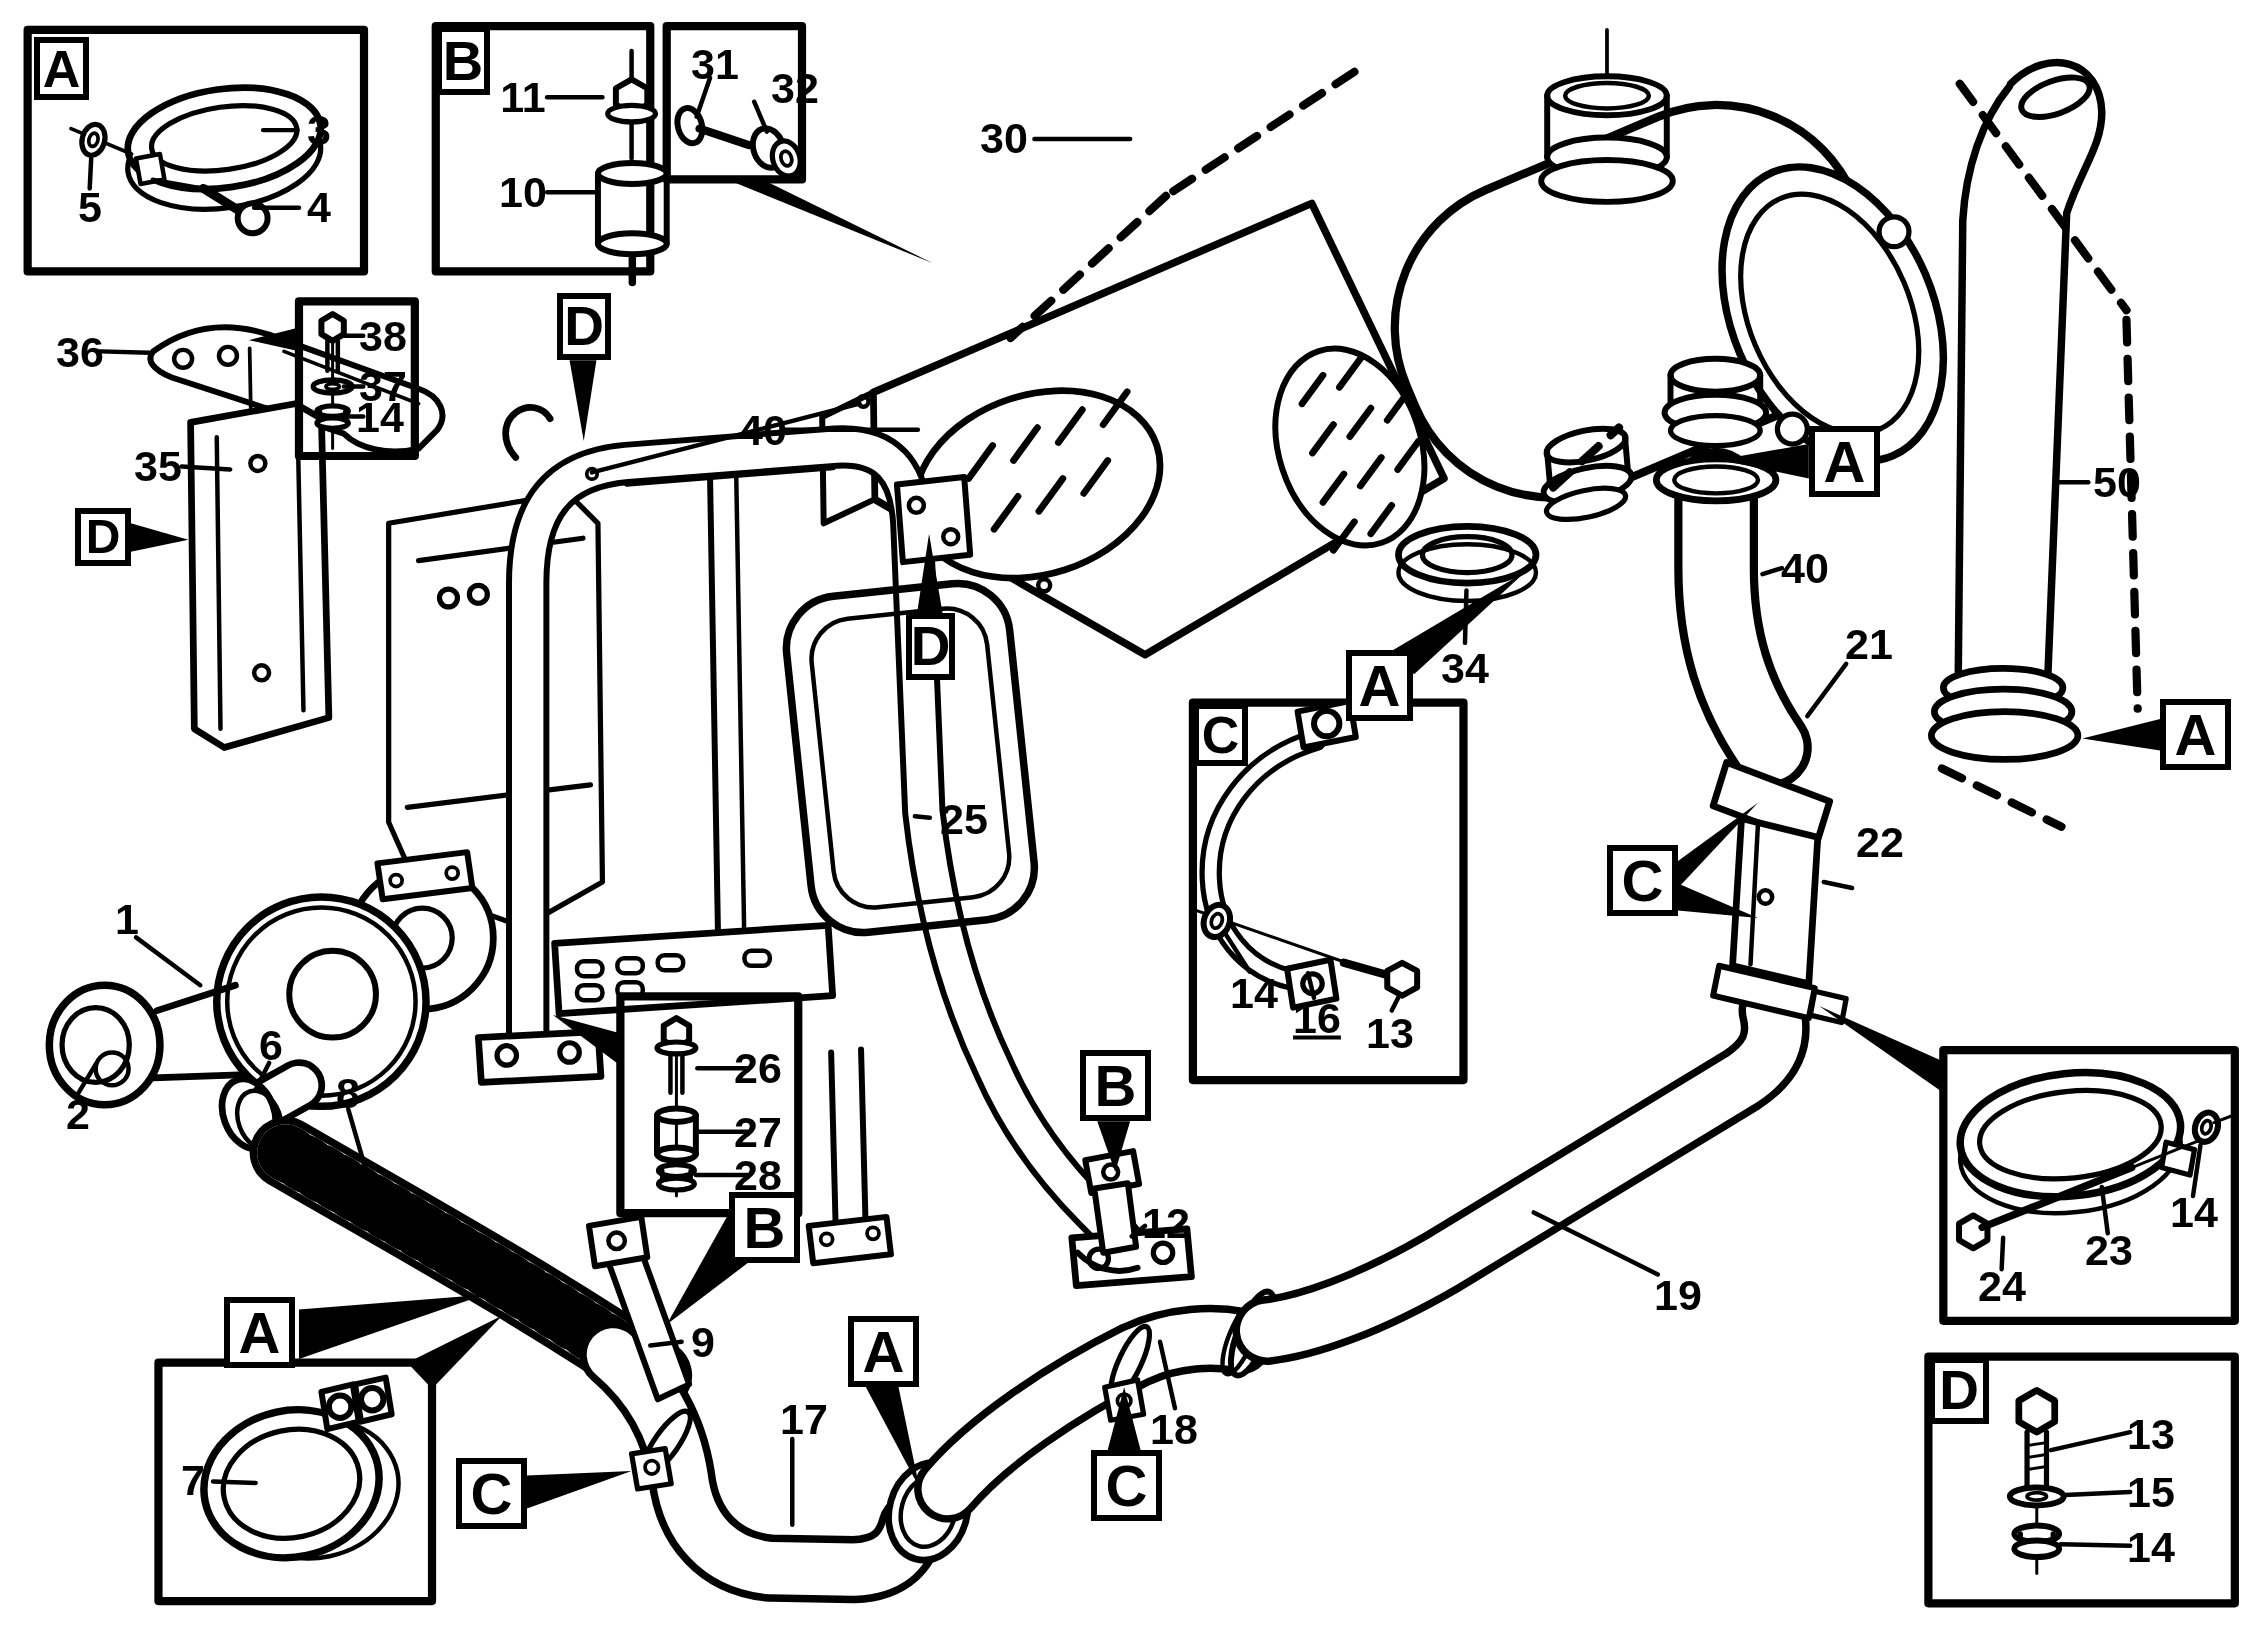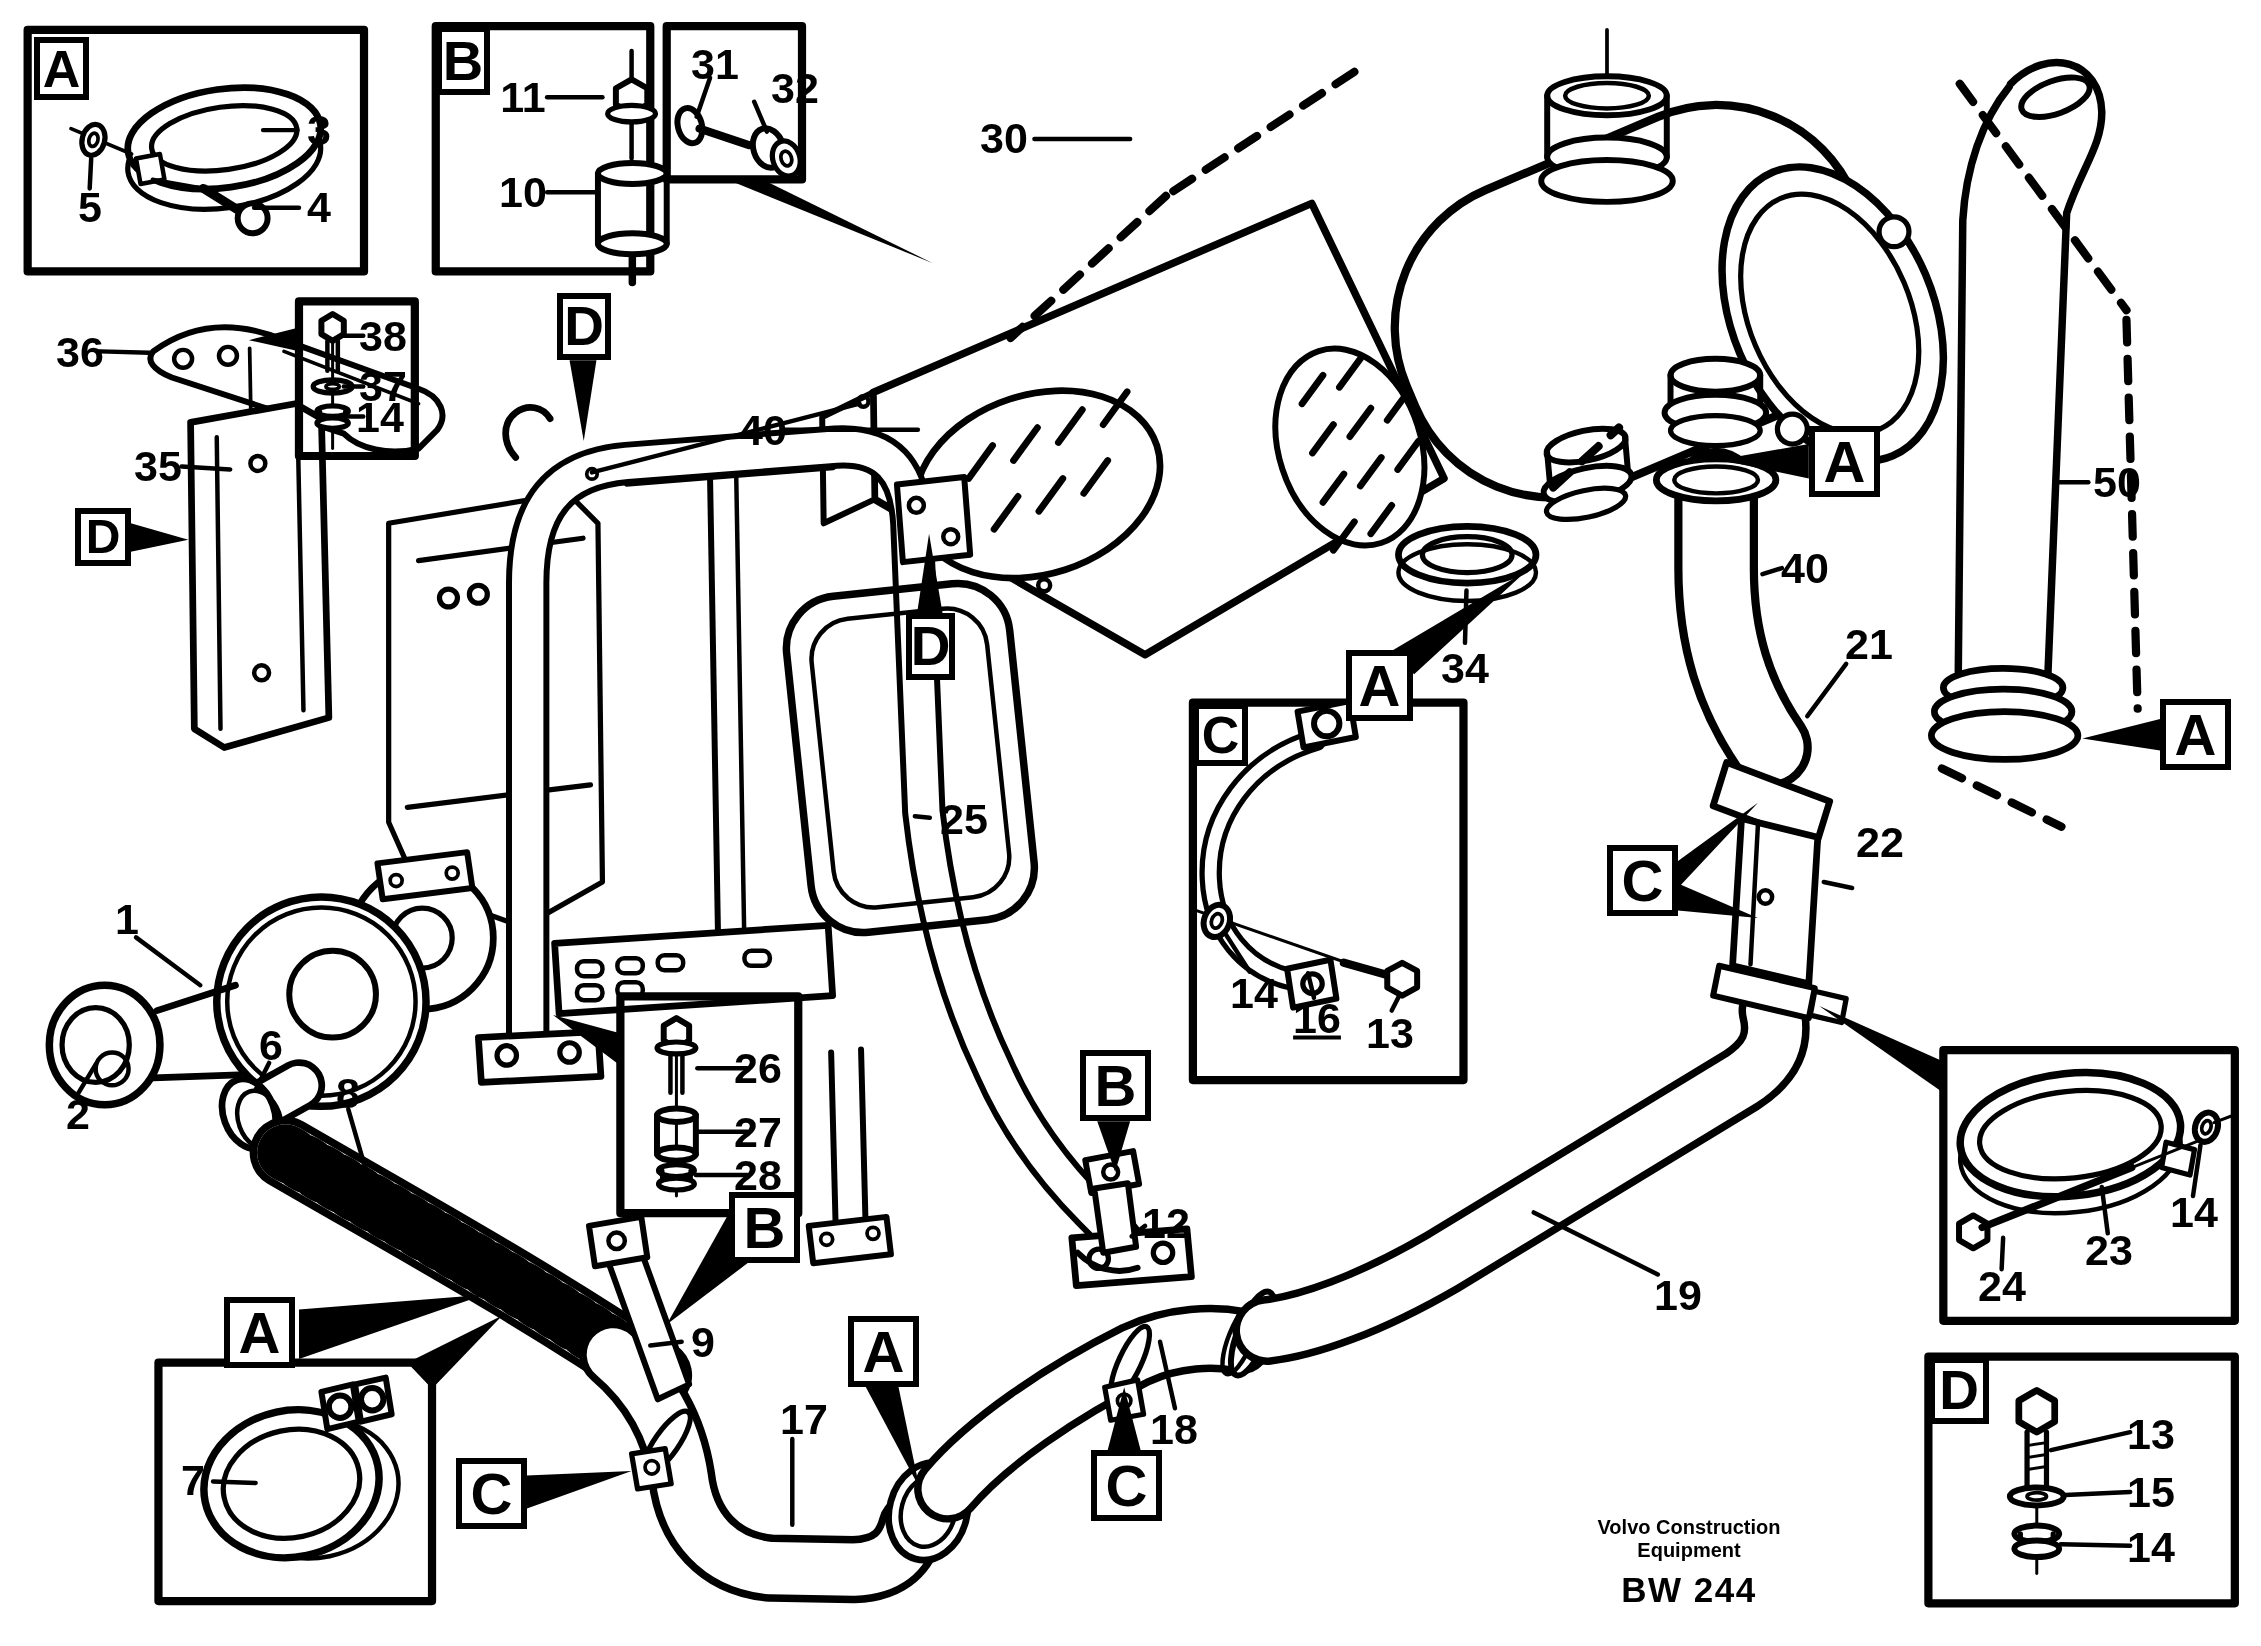--- a/index.html
+++ b/index.html
@@ -504,20 +504,15 @@
       <div class="plabel" style="left: 715px; top: 64px;">31</div>
       <div class="plabel" style="left: 755px; top: 88px; margin-left: 40px;">32</div>
       <div class="plabel" style="left: 2117px; top: 482px;">50</div>
       <div class="plabel" style="left: 1465px; top: 668px;">34</div>
       <div class="plabel" style="left: 158px; top: 466px;">35</div>
       <div class="plabel" style="left: 80px; top: 352px;">36</div>
       <div class="plabel" style="left: 383px; top: 386px;">37</div>
       <div class="plabel" style="left: 383px; top: 336px;">38</div>
     </div>
 
-<div class="footer">
-  <div class="f1">Volvo Construction</div>
-  <div class="f1">Equipment</div>
-  <div class="f2">BW 244</div>
+
 </div>
 
-</div>
-
 
 </body></html>

